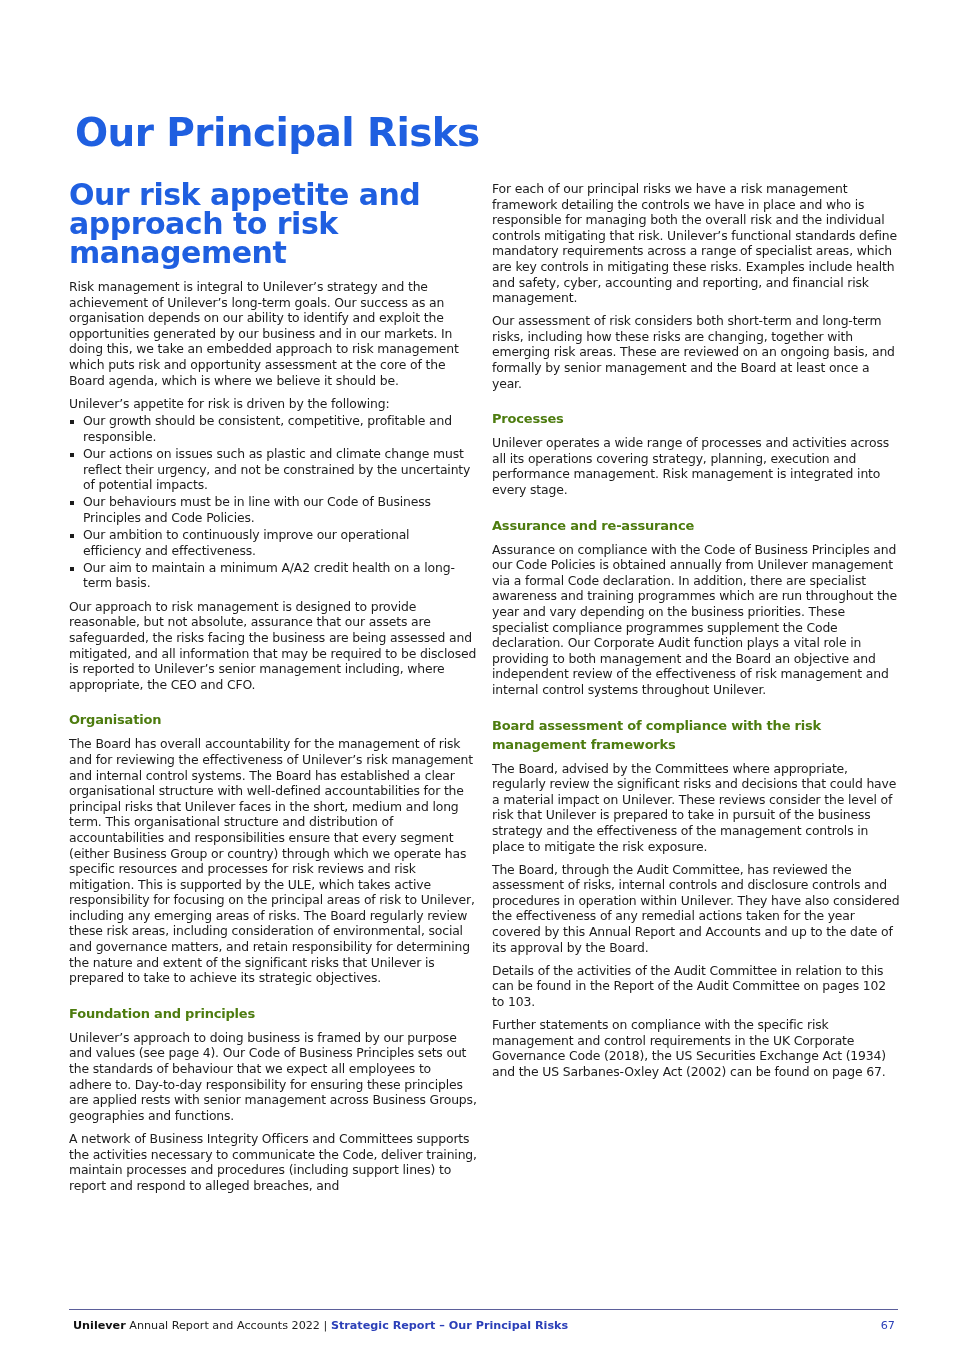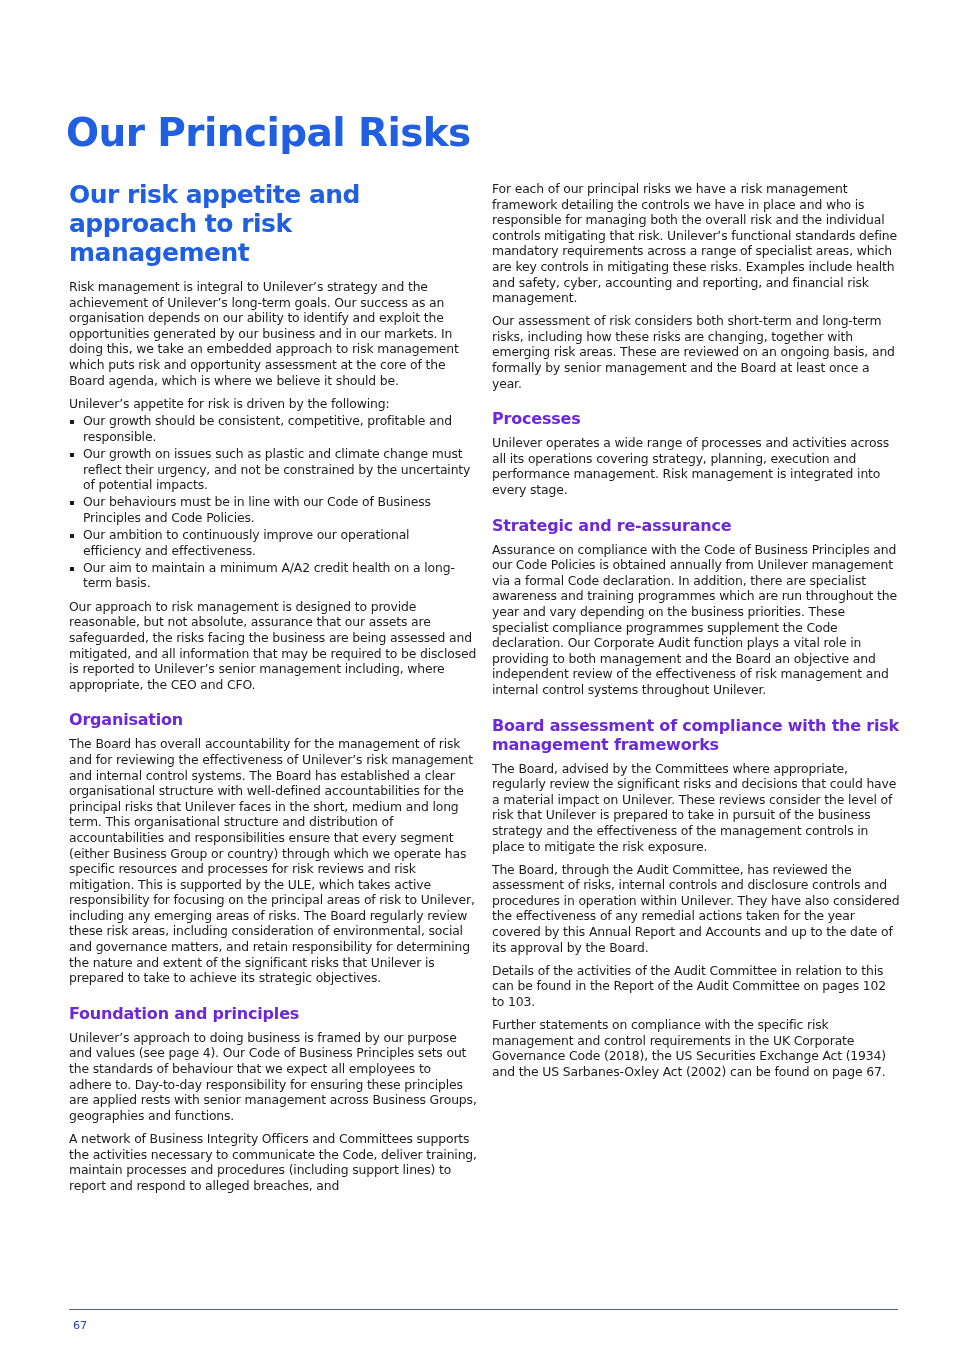--- a/index.html
+++ b/index.html
@@ -2,38 +2,38 @@
 <html><head>
 <meta charset="utf-8">
 <style>
   html, body { margin: 0; padding: 0; background: #ffffff; }
   body {
     width: 968px; height: 1365px; position: relative; overflow: hidden;
     font-family: "DejaVu Sans", "Liberation Sans", sans-serif;
     color: #1c1c1c;
   }
   .page-title {
-    position: absolute; left: 66px; top: 112px;
+    position: absolute; left: 75px; top: 112px;
     font-family: "DejaVu Sans", sans-serif; font-weight: bold;
     font-size: 39px; letter-spacing: -0.6px; color: #1f5fe0; margin: 0;
     line-height: 1.1;
   }
   .col {
     position: absolute; top: 178px; width: 408px;
     font-size: 12.4px; line-height: 15.6px; letter-spacing: -0.15px;
   }
   .col.left { left: 69px; }
   .col.right { left: 492px; top: 181px; }
   .section-heading {
-    font-weight: bold; font-size: 25px; line-height: 29px;
+    font-weight: bold; font-size: 30px; line-height: 29px;
     color: #1f5fe0; margin: 2px 0 12px 0; letter-spacing: -0.5px;
   }
   .sub-heading {
-    font-weight: bold; font-size: 16px; line-height: 19px;
-    color: #6d28d9; margin: 18px 0 7px 0; letter-spacing: -0.2px;
+    font-weight: bold; font-size: 13px; line-height: 19px;
+    color: #4d7c0f; margin: 18px 0 7px 0; letter-spacing: -0.2px;
   }
   p { margin: 0 0 7.5px 0; }
   ul.bullets { list-style: none; margin: 0 6px 8px 0; padding: 0; }
   ul.bullets li { position: relative; padding-left: 14px; margin: 0 0 1.5px 0; }
   ul.bullets li .bullet {
     position: absolute; left: 1px; top: 7px; width: 4px; height: 4px; background: #1c1c1c;
   }
   .footer-rule {
     position: absolute; left: 69px; top: 1309px; width: 829px; height: 1px; background: #5b5f9a;
   }
@@ -50,21 +50,21 @@
 <body>
 
 <h1 class="page-title">Our Principal Risks</h1>
 
 <div class="col left">
   <h2 class="section-heading">Our risk appetite and approach to risk management</h2>
   <p>Risk management is integral to Unilever’s strategy and the achievement of Unilever’s long-term goals. Our success as an organisation depends on our ability to identify and exploit the opportunities generated by our business and in our markets. In doing this, we take an embedded approach to risk management which puts risk and opportunity assessment at the core of the Board agenda, which is where we believe it should be.</p>
   <p style="margin-bottom:2px">Unilever’s appetite for risk is driven by the following:</p>
   <ul class="bullets">
     <li><span class="bullet"></span><span>Our growth should be consistent, competitive, profitable and responsible.</span></li>
-    <li><span class="bullet"></span><span>Our growth on issues such as plastic and climate change must reflect their urgency, and not be constrained by the uncertainty of potential impacts.</span></li>
+    <li><span class="bullet"></span><span>Our actions on issues such as plastic and climate change must reflect their urgency, and not be constrained by the uncertainty of potential impacts.</span></li>
     <li><span class="bullet"></span><span>Our behaviours must be in line with our Code of Business Principles and Code Policies.</span></li>
     <li><span class="bullet"></span><span>Our ambition to continuously improve our operational efficiency and effectiveness.</span></li>
     <li><span class="bullet"></span><span>Our aim to maintain a minimum A/A2 credit health on a long-term basis.</span></li>
   </ul>
   <p>Our approach to risk management is designed to provide reasonable, but not absolute, assurance that our assets are safeguarded, the risks facing the business are being assessed and mitigated, and all information that may be required to be disclosed is reported to Unilever’s senior management including, where appropriate, the CEO and CFO.</p>
 
   <h3 class="sub-heading">Organisation</h3>
   <p>The Board has overall accountability for the management of risk and for reviewing the effectiveness of Unilever’s risk management and internal control systems. The Board has established a clear organisational structure with well-defined accountabilities for the principal risks that Unilever faces in the short, medium and long term. This organisational structure and distribution of accountabilities and responsibilities ensure that every segment (either Business Group or country) through which we operate has specific resources and processes for risk reviews and risk mitigation. This is supported by the ULE, which takes active responsibility for focusing on the principal areas of risk to Unilever, including any emerging areas of risks. The Board regularly review these risk areas, including consideration of environmental, social and governance matters, and retain responsibility for determining the nature and extent of the significant risks that Unilever is prepared to take to achieve its strategic objectives.</p>
 
   <h3 class="sub-heading">Foundation and principles</h3>
@@ -72,26 +72,27 @@
   <p>A network of Business Integrity Officers and Committees supports the activities necessary to communicate the Code, deliver training, maintain processes and procedures (including support lines) to report and respond to alleged breaches, and</p>
 </div>
 
 <div class="col right">
   <p>For each of our principal risks we have a risk management framework detailing the controls we have in place and who is responsible for managing both the overall risk and the individual controls mitigating that risk. Unilever’s functional standards define mandatory requirements across a range of specialist areas, which are key controls in mitigating these risks. Examples include health and safety, cyber, accounting and reporting, and financial risk management.</p>
   <p>Our assessment of risk considers both short-term and long-term risks, including how these risks are changing, together with emerging risk areas. These are reviewed on an ongoing basis, and formally by senior management and the Board at least once a year.</p>
 
   <h3 class="sub-heading">Processes</h3>
   <p>Unilever operates a wide range of processes and activities across all its operations covering strategy, planning, execution and performance management. Risk management is integrated into every stage.</p>
 
-  <h3 class="sub-heading">Strategic and re-assurance</h3>
+  <h3 class="sub-heading">Assurance and re-assurance</h3>
   <p>Assurance on compliance with the Code of Business Principles and our Code Policies is obtained annually from Unilever management via a formal Code declaration. In addition, there are specialist awareness and training programmes which are run throughout the year and vary depending on the business priorities. These specialist compliance programmes supplement the Code declaration. Our Corporate Audit function plays a vital role in providing to both management and the Board an objective and independent review of the effectiveness of risk management and internal control systems throughout Unilever.</p>
 
   <h3 class="sub-heading">Board assessment of compliance with the risk management frameworks</h3>
   <p>The Board, advised by the Committees where appropriate, regularly review the significant risks and decisions that could have a material impact on Unilever. These reviews consider the level of risk that Unilever is prepared to take in pursuit of the business strategy and the effectiveness of the management controls in place to mitigate the risk exposure.</p>
   <p>The Board, through the Audit Committee, has reviewed the assessment of risks, internal controls and disclosure controls and procedures in operation within Unilever. They have also considered the effectiveness of any remedial actions taken for the year covered by this Annual Report and Accounts and up to the date of its approval by the Board.</p>
   <p>Details of the activities of the Audit Committee in relation to this can be found in the Report of the Audit Committee on pages 102 to 103.</p>
   <p>Further statements on compliance with the specific risk management and control requirements in the UK Corporate Governance Code (2018), the US Securities Exchange Act (1934) and the US Sarbanes-Oxley Act (2002) can be found on page 67.</p>
 </div>
 
 <div class="footer-rule"></div>
 <div class="footer">
+  <span><span class="brand">Unilever</span><span class="report" style="white-space:pre"> Annual Report and Accounts 2022 | </span><span class="section">Strategic Report – Our Principal Risks</span></span>
   <span class="page-num">67</span>
 </div>
 
 </body></html>

